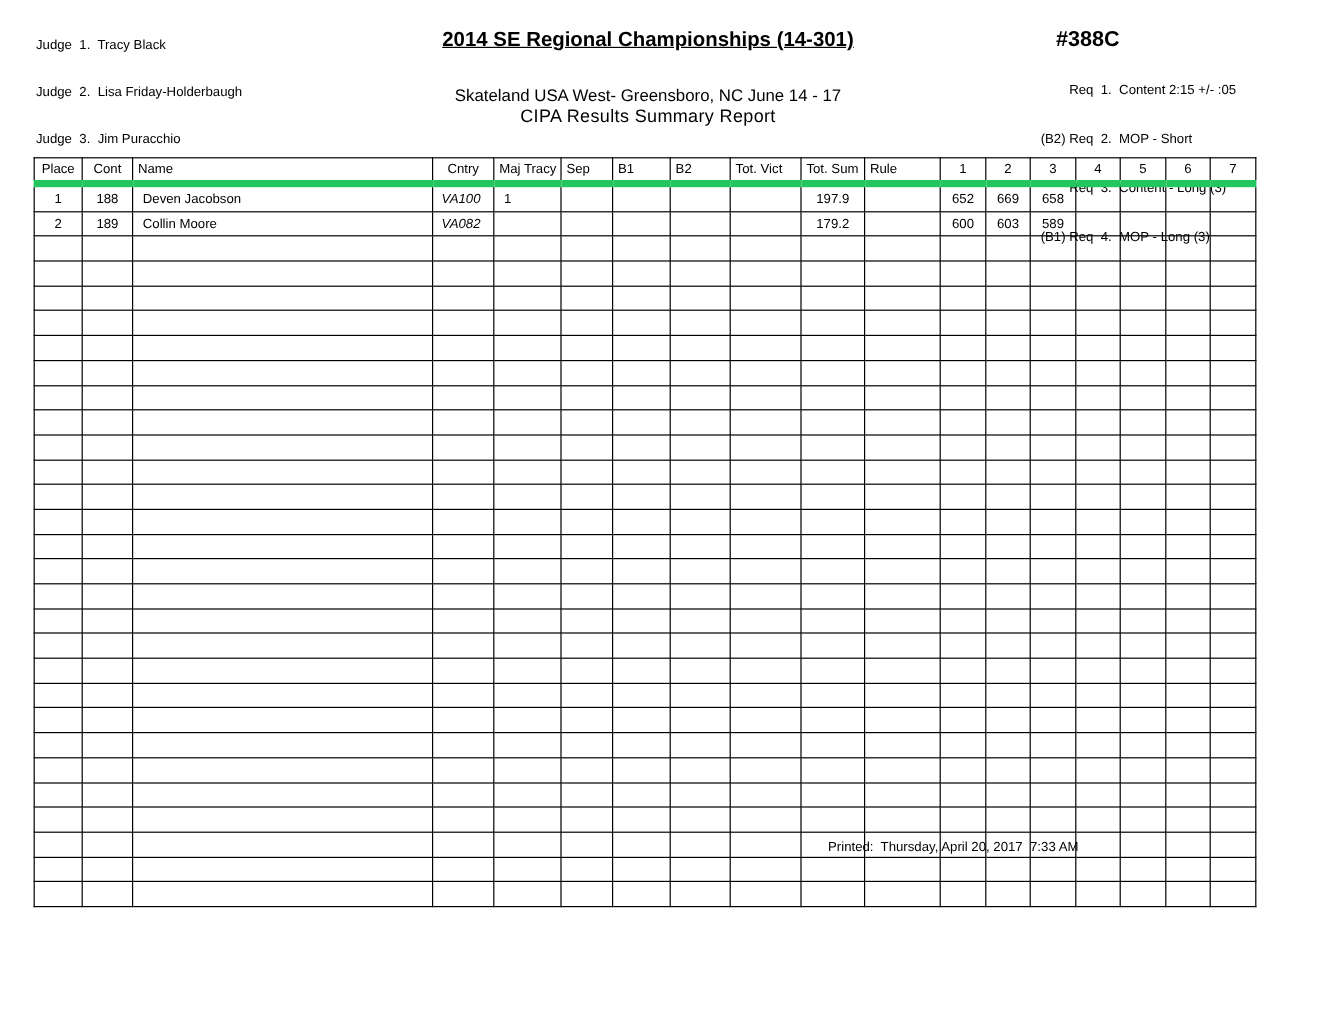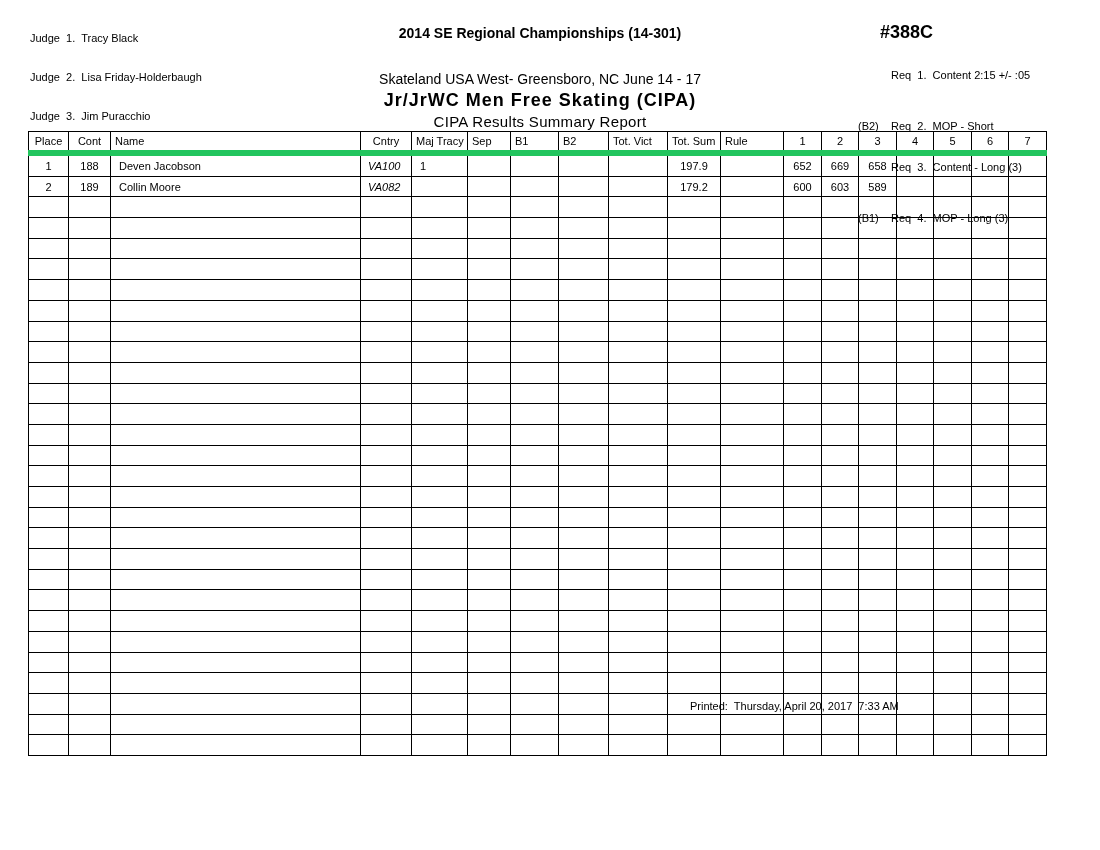--- a/index.html
+++ b/index.html
@@ -9,33 +9,33 @@
     font-family:"Liberation Sans", sans-serif;
     position:relative; overflow:hidden;
   }
   .judges {
     position:absolute; left:30px; top:6px;
     font-size:11px; line-height:13px; white-space:pre;
   }
   .title-block {
     position:absolute; left:10px; top:23px; width:1060px; text-align:center;
   }
-  .title-main   { font-size:14px; font-weight:bold; line-height:20px; }
+  .title-main   { font-size:17px; font-weight:bold; line-height:20px;text-decoration:underline; }
   .title-venue  { font-size:14px; line-height:17px;margin-top:28px; }
   .title-event  { font-size:18px; font-weight:bold; letter-spacing:1px; line-height:24px; }
   .title-report { font-size:15px; letter-spacing:0.3px; line-height:20px; }
   .event-number {
     position:absolute; left:880px; top:22px; width:153px;
     text-align:left; font-size:18px; font-weight:bold;
   }
   .requirements {
     position:absolute; left:858px; top:42px;
     font-size:11px; line-height:13.6px; white-space:pre;
   }
-  .req-prefix { display:inline-block; width:30px; text-align:left; margin-right:3px;margin-top:10px; }
+  .req-prefix { display:inline-block; width:30px; text-align:right; margin-right:3px; }
   .results-table {
     position:absolute; left:28px; top:131px;
     width:1019px; border-collapse:collapse; table-layout:fixed;
   }
   .results-table th, .results-table td {
     border:1px solid #000;
     font-size:11px; font-weight:normal;
     padding:0 4px; text-align:left;
     white-space:nowrap; overflow:hidden;
   }
@@ -55,21 +55,20 @@
 
 <div class="judges">
   <div>Judge  1.  Tracy Black</div>
   <div>Judge  2.  Lisa Friday-Holderbaugh</div>
   <div>Judge  3.  Jim Puracchio</div>
 </div>
 
 <div class="title-block">
   <div class="title-main">2014 SE Regional Championships (14-301)</div>
   <div class="title-venue">Skateland USA West- Greensboro, NC  June 14 - 17</div>
-  <div class="title-event">Jr/JrWC Men Free Skating (CIPA)</div>
   <div class="title-report">CIPA Results Summary Report</div>
 </div>
 
 <div class="event-number">#388C</div>
 
 <div class="requirements">
   <div><span class="req-prefix"></span><span>Req  1.  Content 2:15 +/- :05</span></div>
   <div><span class="req-prefix">(B2)</span><span>Req  2.  MOP - Short</span></div>
   <div><span class="req-prefix"></span><span>Req  3.  Content - Long (3)</span></div>
   <div><span class="req-prefix">(B1)</span><span>Req  4.  MOP - Long (3)</span></div>

